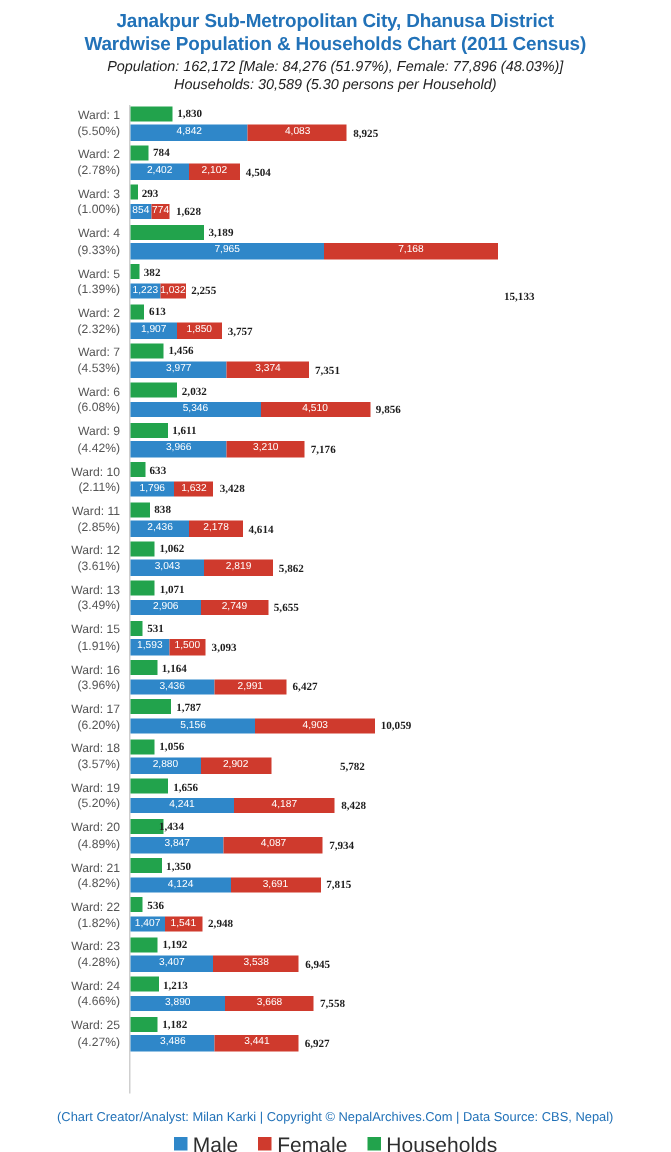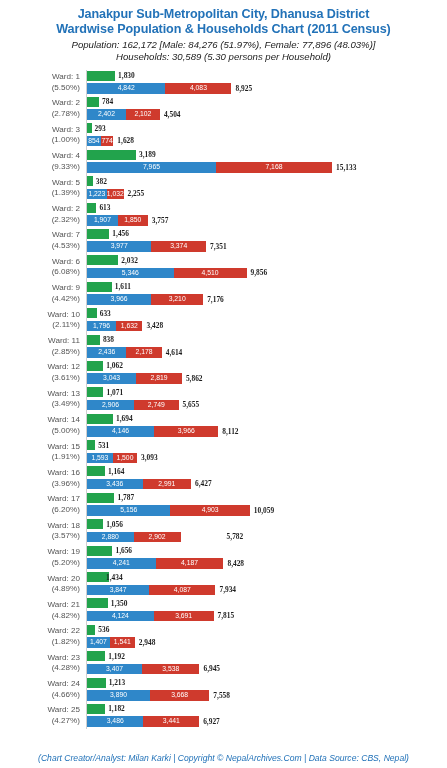--- a/index.html
+++ b/index.html
@@ -96,24 +96,23 @@
     font-weight:bold;
     white-space:nowrap;
     font-family:Liberation Serif, serif;
   }
   .val-hh{top:1.5px;}
   .val-tot{top:14px;}
 
   
   .credit{
     text-align:center;
-    font-style:italic;
     font-size:8.6px;
     color:#2272b8;
-    margin-top:18px;
+    margin-top:4px;
   }
   .legend{
     margin-top:6px;
     display:flex;
     justify-content:center;
     align-items:center;
     gap:13px;
   }
   .legend-item{display:flex;align-items:center;gap:4px;}
   .swatch{width:9px;height:9px;display:inline-block;}
@@ -159,21 +158,21 @@
           <div class="bar-stack"><span class="seg seg-male" style="width: 13.8261px;">854</span><span class="seg seg-female" style="width: 12.5309px;">774</span></div>
           <div class="val-out val-tot" style="left: 30.357px;">1,628</div>
         </div>
       </div>
       <div class="row">
         <div class="ward-label"><span>Ward: 4</span><span class="l2">(9.33%)</span></div>
         <div class="bars">
           <div class="bar-hh" style="width: 49px;"></div>
           <div class="val-out val-hh" style="left: 52px;">3,189</div>
           <div class="bar-stack"><span class="seg seg-male" style="width: 128.952px;">7,965</span><span class="seg seg-female" style="width: 116.048px;">7,168</span></div>
-          <div class="val-out val-tot" style="left: 249px;">15,133</div>
+          <div class="val-out val-tot" style="left: 249px; margin-top: 30px;">15,133</div>
         </div>
       </div>
       <div class="row">
         <div class="ward-label"><span>Ward: 5</span><span class="l2">(1.39%)</span></div>
         <div class="bars">
           <div class="bar-hh" style="width: 5.86955px;"></div>
           <div class="val-out val-hh" style="left: 8.86955px;">382</div>
           <div class="bar-stack"><span class="seg seg-male" style="width: 19.8001px;">1,223</span><span class="seg seg-female" style="width: 16.7079px;">1,032</span></div>
           <div class="val-out val-tot" style="left: 40.508px;">2,255</div>
         </div>
@@ -244,29 +243,20 @@
       <div class="row">
         <div class="ward-label"><span>Ward: 13</span><span class="l2">(3.49%)</span></div>
         <div class="bars">
           <div class="bar-hh" style="width: 16.4563px;"></div>
           <div class="val-out val-hh" style="left: 19.4563px;">1,071</div>
           <div class="bar-stack"><span class="seg seg-male" style="width: 47.0475px;">2,906</span><span class="seg seg-female" style="width: 44.5057px;">2,749</span></div>
           <div class="val-out val-tot" style="left: 95.5532px;">5,655</div>
         </div>
       </div>
       <div class="row">
-        <div class="ward-label"><span>Ward: 14</span><span class="l2">(5.00%)</span></div>
-        <div class="bars">
-          <div class="bar-hh" style="width: 26.0288px;"></div>
-          <div class="val-out val-hh" style="left: 29.0288px;">1,694</div>
-          <div class="bar-stack"><span class="seg seg-male" style="width: 67.1228px;">4,146</span><span class="seg seg-female" style="width: 64.2087px;">3,966</span></div>
-          <div class="val-out val-tot" style="left: 135.332px;">8,112</div>
-        </div>
-      </div>
-      <div class="row">
         <div class="ward-label"><span>Ward: 15</span><span class="l2">(1.91%)</span></div>
         <div class="bars">
           <div class="bar-hh" style="width: 8.15898px;"></div>
           <div class="val-out val-hh" style="left: 11.159px;">531</div>
           <div class="bar-stack"><span class="seg seg-male" style="width: 25.7903px;">1,593</span><span class="seg seg-female" style="width: 24.2847px;">1,500</span></div>
           <div class="val-out val-tot" style="left: 54.075px;">3,093</div>
         </div>
       </div>
       <div class="row">
         <div class="ward-label"><span>Ward: 16</span><span class="l2">(3.96%)</span></div>

